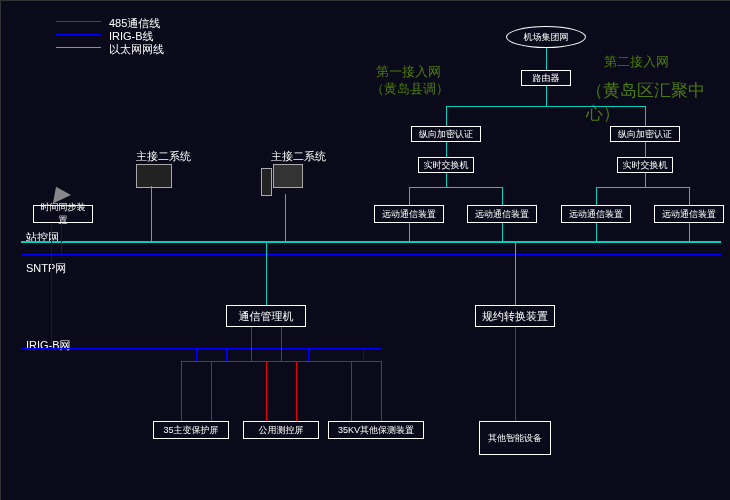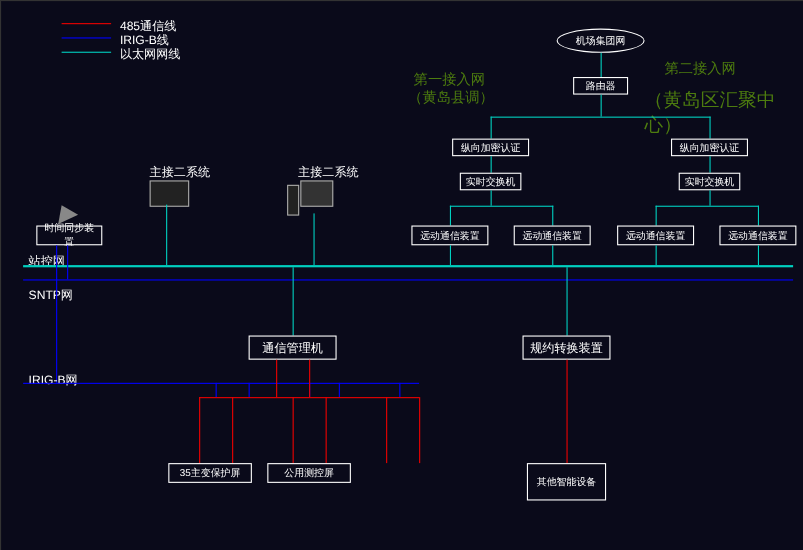--- a/index.html
+++ b/index.html
@@ -113,15 +113,16 @@
   <div class="line v red" style="top:360px;left:210px;height:60px"></div>
   <div class="line v red" style="top:360px;left:265px;height:60px"></div>
   <div class="line v red" style="top:360px;left:295px;height:60px"></div>
   <div class="line v red" style="top:360px;left:350px;height:60px"></div>
   <div class="line v red" style="top:360px;left:380px;height:60px"></div>
 
   <div class="line v red" style="top:326px;left:514px;height:94px"></div>
 
   <div class="box" style="top:420px;left:152px;width:76px;height:18px">35主变保护屏</div>
   <div class="box" style="top:420px;left:242px;width:76px;height:18px">公用测控屏</div>
+  <div class="box" style="top:420px;left:327px;width:96px;height:18px">35KV其他保测装置</div>
   <div class="box" style="top:420px;left:478px;width:72px;height:34px">其他智能设备</div>
 
 </div>
 
 </body></html>

